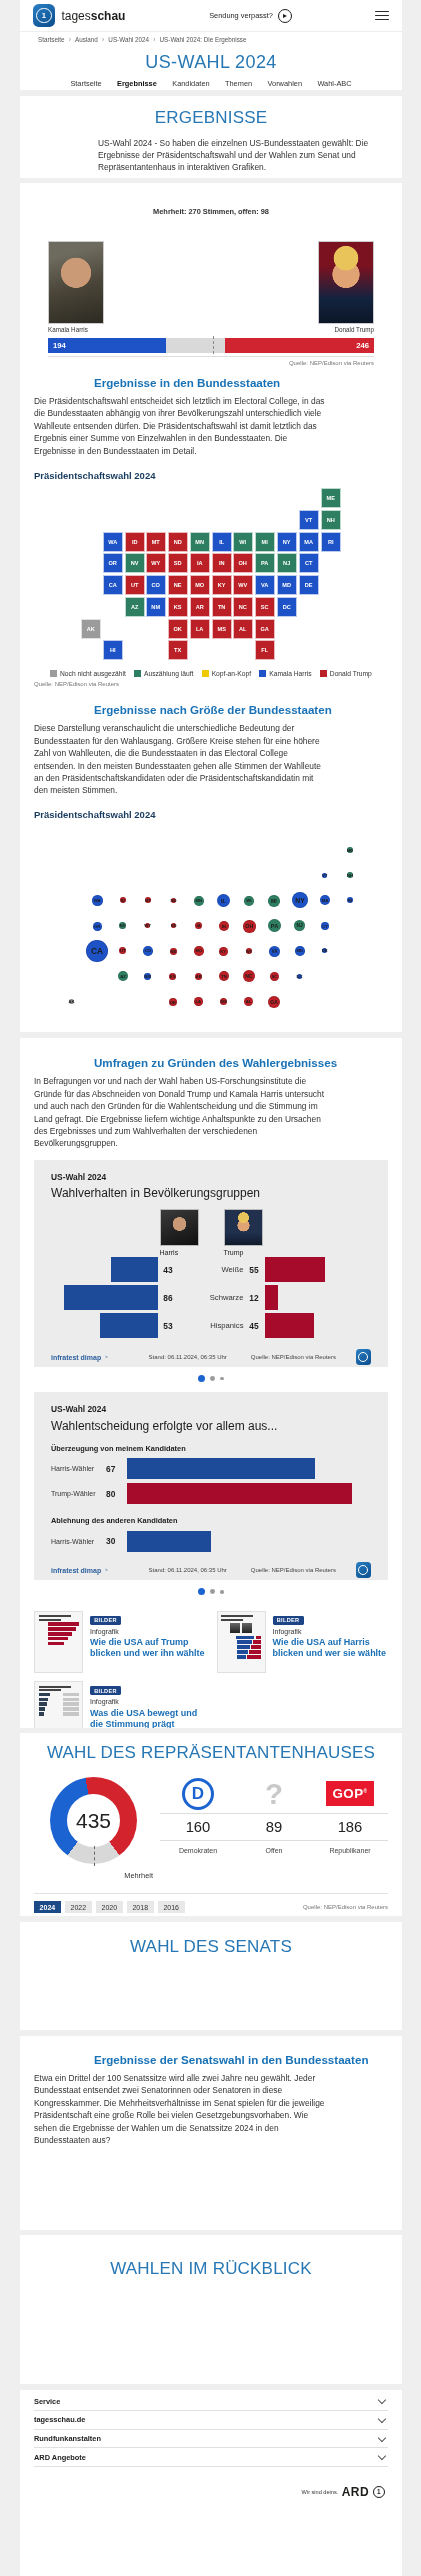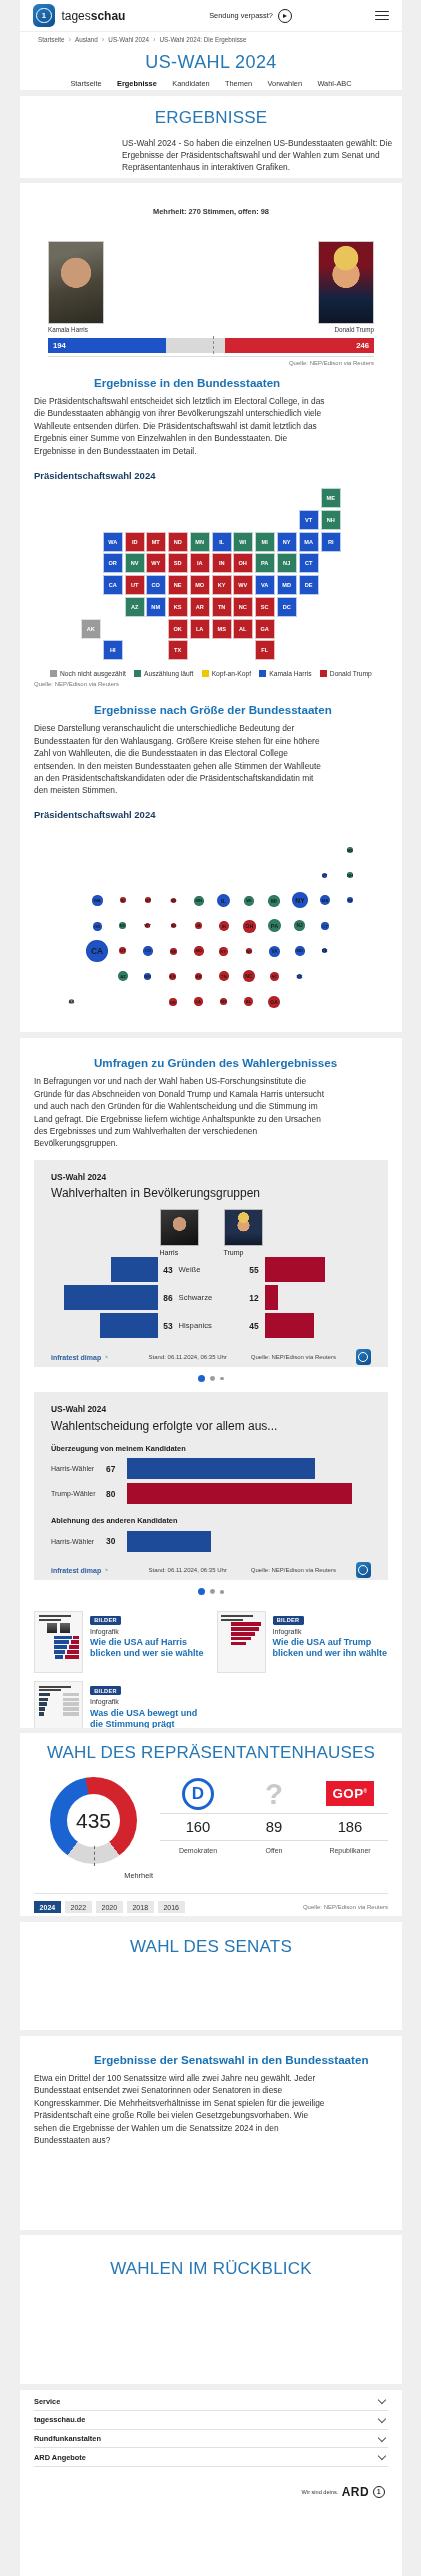--- a/index.html
+++ b/index.html
@@ -20,21 +20,21 @@
   .burger i{height:1.4px;background:#2b2b2b;border-radius:0.7px;}
   .crumbs{border-top:0.7px solid #eee;padding:3.5px 18px 2.8px;font-size:6.3px;color:#555;display:flex;gap:4.2px;align-items:center;}
   .crumb-sep{color:#888;}
   .page-h1{margin:6.3px 0 2.1px;text-align:center;font-size:18px;font-weight:300;color:#2677b4;letter-spacing:0.4px;}
   .tabs{display:flex;justify-content:center;gap:14px;font-size:7.4px;border-bottom:0.7px solid #e4e4e4;margin-top:4.2px;}
   .tab{padding:2.1px 0.7px 4.2px;color:#333;cursor:pointer;}
   .tab.active{font-weight:700;color:#111;border-bottom:1.4px solid #2677b4;}
 
   .h-big{font-size:17px;font-weight:300;color:#2677b4;text-align:center;letter-spacing:0.2px;margin:0;}
   .sec-h{font-size:11.6px;font-weight:700;color:#1a72b6;margin:0 0 6.3px;}
-  .col-text{margin-left:88px;width:295px;font-size:8.4px;line-height:1.48;color:#333;}
+  .col-text{margin-left:64px;width:295px;font-size:8.4px;line-height:1.48;color:#333;}
   .kicker2{font-size:9.5px;font-weight:700;color:#173b5e;margin:12.6px 0 5.6px;}
   .source{font-size:6px;color:#777;}
 
   
   .pres-top{position:relative;height:156px;}
   .maj-line{text-align:center;font-size:7.4px;font-weight:700;color:#333;margin-top:9.8px;}
   .photo{position:absolute;top:34px;width:56px;height:83px;border:0.7px solid #ccc;box-sizing:border-box;}
   .photo.harris{left:14px;background:radial-gradient(circle at 50% 38%,#c99a75 0 26%,transparent 27%),linear-gradient(165deg,#6d6a5e 0 18%,#4a4538 55%,#2c2a22);}
   .photo.trump{right:14px;background:radial-gradient(circle at 50% 20%,#e9c45a 0 17%,transparent 18%),radial-gradient(circle at 50% 40%,#e0a373 0 24%,transparent 25%),linear-gradient(180deg,#7a1220 0 30%,#13233f 70%,#0c1627);}
   .ph-name{position:absolute;top:119px;font-size:6.3px;color:#333;}
@@ -60,21 +60,21 @@
   .g-kicker{font-size:8.4px;font-weight:700;color:#1d1d1d;}
   .g-title{font-size:12px;font-weight:400;color:#1d1d1d;margin-top:4.2px;}
   .g-photos{display:flex;justify-content:center;gap:25px;margin-top:8.4px;}
   .g-ph-wrap{width:39px;}
   .mini-ph{width:39px;height:37px;border:0.7px solid #bbb;box-sizing:border-box;}
   .mini-ph.harris{background:radial-gradient(circle at 50% 40%,#c99a75 0 24%,transparent 25%),linear-gradient(160deg,#3a3a3a,#101010);}
   .mini-ph.trump{background:radial-gradient(circle at 50% 22%,#e9c45a 0 16%,transparent 17%),radial-gradient(circle at 50% 44%,#e0a373 0 22%,transparent 23%),linear-gradient(180deg,#20304d 0 65%,#101a2c);}
   .g-ph-name{font-size:7px;color:#222;margin-top:2.8px;}
   .demo-row{display:grid;grid-template-columns:1fr 21px 65px 21px 1fr;align-items:center;height:28px;}
   .demo-row .num{font-size:8.4px;font-weight:700;color:#1d1d1d;text-align:center;}
-  .demo-row .lbl{font-size:7.7px;color:#333;text-align:left;}
+  .demo-row .lbl{font-size:7.7px;color:#333;text-align:right;}
   .dbar{height:24.6px;}
   .dbar.blue{justify-self:end;}
   .g-foot{display:flex;align-items:center;gap:7px;margin-top:9.8px;}
   .inf-brand{font-size:7px;font-weight:700;color:#2d5f9e;display:flex;align-items:center;gap:2.1px;}
   .inf-ring{color:#8aa3c0;font-size:8.4px;}
   .g-meta{font-size:6px;color:#444;}
   .g-foot .st{margin-left:auto;}
   .g-foot .qu{margin-left:17px;}
   .ts-mini{width:15.5px;height:15.5px;border-radius:3.5px;background:linear-gradient(145deg,#2a7fc4,#0b4d8d);margin-left:12.6px;display:flex;align-items:center;justify-content:center;}
   .ts-mini i{width:8.4px;height:8.4px;border:1.1px solid #fff;border-radius:50%;}
@@ -449,68 +449,68 @@
       <span class="dot d0"></span>
         <span class="dot d1"></span>
         <span class="dot d2"></span>
     </div>
 
     <div class="teaser-grid" id="teaser-grid">
         <a class="teaser">
           <div class="thumb">
             <div class="t-line"></div>
             <div class="t-line s"></div>
-            <div class="t-ph-row">
-              <div class="t-ph"></div>
-              <div class="t-ph"></div>
-            </div>
-            <div class="t-bar-row" style="justify-content: center;">
-              <div class="t-bar" style="background: rgb(29, 74, 153); width: 18px; margin-left: auto;"></div>
-              <div class="t-bar" style="background: rgb(166, 11, 43); width: 5.6px;"></div>
-            </div>
-            <div class="t-bar-row" style="justify-content: center;">
-              <div class="t-bar" style="background: rgb(29, 74, 153); width: 15.5px; margin-left: auto;"></div>
-              <div class="t-bar" style="background: rgb(166, 11, 43); width: 7.7px;"></div>
-            </div>
-            <div class="t-bar-row" style="justify-content: center;">
-              <div class="t-bar" style="background: rgb(29, 74, 153); width: 13px; margin-left: auto;"></div>
-              <div class="t-bar" style="background: rgb(166, 11, 43); width: 9.8px;"></div>
-            </div>
-            <div class="t-bar-row" style="justify-content: center;">
-              <div class="t-bar" style="background: rgb(29, 74, 153); width: 10.8px; margin-left: auto;"></div>
-              <div class="t-bar" style="background: rgb(166, 11, 43); width: 12px;"></div>
-            </div>
-            <div class="t-bar-row" style="justify-content: center;">
-              <div class="t-bar" style="background: rgb(29, 74, 153); width: 8.5px; margin-left: auto;"></div>
-              <div class="t-bar" style="background: rgb(166, 11, 43); width: 14px;"></div>
-            </div>
-          </div>
-          <div class="t-body"><span class="badge">BILDER</span><div class="t-kicker">Infografik</div><div class="t-title">Wie die USA auf Harris blicken und wer sie wählte</div></div>
+            <div class="t-bar-row">
+              <div class="t-bar" style="margin-left: 9.8px; background: rgb(166, 11, 43); width: 32px;"></div>
+            </div>
+            <div class="t-bar-row">
+              <div class="t-bar" style="margin-left: 9.8px; background: rgb(166, 11, 43); width: 28px;"></div>
+            </div>
+            <div class="t-bar-row">
+              <div class="t-bar" style="margin-left: 9.8px; background: rgb(166, 11, 43); width: 24px;"></div>
+            </div>
+            <div class="t-bar-row">
+              <div class="t-bar" style="margin-left: 9.8px; background: rgb(166, 11, 43); width: 19.7px;"></div>
+            </div>
+            <div class="t-bar-row">
+              <div class="t-bar" style="margin-left: 9.8px; background: rgb(166, 11, 43); width: 15.5px;"></div>
+            </div>
+          </div>
+          <div class="t-body"><span class="badge">BILDER</span><div class="t-kicker">Infografik</div><div class="t-title">Wie die USA auf Trump blicken und wer ihn wählte</div></div>
         </a>
         <a class="teaser">
           <div class="thumb">
             <div class="t-line"></div>
             <div class="t-line s"></div>
-            <div class="t-bar-row">
-              <div class="t-bar" style="margin-left: 9.8px; background: rgb(166, 11, 43); width: 32px;"></div>
-            </div>
-            <div class="t-bar-row">
-              <div class="t-bar" style="margin-left: 9.8px; background: rgb(166, 11, 43); width: 28px;"></div>
-            </div>
-            <div class="t-bar-row">
-              <div class="t-bar" style="margin-left: 9.8px; background: rgb(166, 11, 43); width: 24px;"></div>
-            </div>
-            <div class="t-bar-row">
-              <div class="t-bar" style="margin-left: 9.8px; background: rgb(166, 11, 43); width: 19.7px;"></div>
-            </div>
-            <div class="t-bar-row">
-              <div class="t-bar" style="margin-left: 9.8px; background: rgb(166, 11, 43); width: 15.5px;"></div>
-            </div>
-          </div>
-          <div class="t-body"><span class="badge">BILDER</span><div class="t-kicker">Infografik</div><div class="t-title">Wie die USA auf Trump blicken und wer ihn wählte</div></div>
+            <div class="t-ph-row">
+              <div class="t-ph"></div>
+              <div class="t-ph"></div>
+            </div>
+            <div class="t-bar-row" style="justify-content: center;">
+              <div class="t-bar" style="background: rgb(29, 74, 153); width: 18px; margin-left: auto;"></div>
+              <div class="t-bar" style="background: rgb(166, 11, 43); width: 5.6px;"></div>
+            </div>
+            <div class="t-bar-row" style="justify-content: center;">
+              <div class="t-bar" style="background: rgb(29, 74, 153); width: 15.5px; margin-left: auto;"></div>
+              <div class="t-bar" style="background: rgb(166, 11, 43); width: 7.7px;"></div>
+            </div>
+            <div class="t-bar-row" style="justify-content: center;">
+              <div class="t-bar" style="background: rgb(29, 74, 153); width: 13px; margin-left: auto;"></div>
+              <div class="t-bar" style="background: rgb(166, 11, 43); width: 9.8px;"></div>
+            </div>
+            <div class="t-bar-row" style="justify-content: center;">
+              <div class="t-bar" style="background: rgb(29, 74, 153); width: 10.8px; margin-left: auto;"></div>
+              <div class="t-bar" style="background: rgb(166, 11, 43); width: 12px;"></div>
+            </div>
+            <div class="t-bar-row" style="justify-content: center;">
+              <div class="t-bar" style="background: rgb(29, 74, 153); width: 8.5px; margin-left: auto;"></div>
+              <div class="t-bar" style="background: rgb(166, 11, 43); width: 14px;"></div>
+            </div>
+          </div>
+          <div class="t-body"><span class="badge">BILDER</span><div class="t-kicker">Infografik</div><div class="t-title">Wie die USA auf Harris blicken und wer sie wählte</div></div>
         </a>
         <a class="teaser">
           <div class="thumb">
             <div class="t-line"></div>
             <div class="t-line s"></div>
             <div class="t-bar-row">
               <div class="t-bar" style="background: rgb(45, 63, 82); width: 11.3px;"></div>
               <div class="t-bar" style="background: rgb(199, 199, 199); width: 15.5px; margin-left: auto;"></div>
             </div>
             <div class="t-bar-row">

